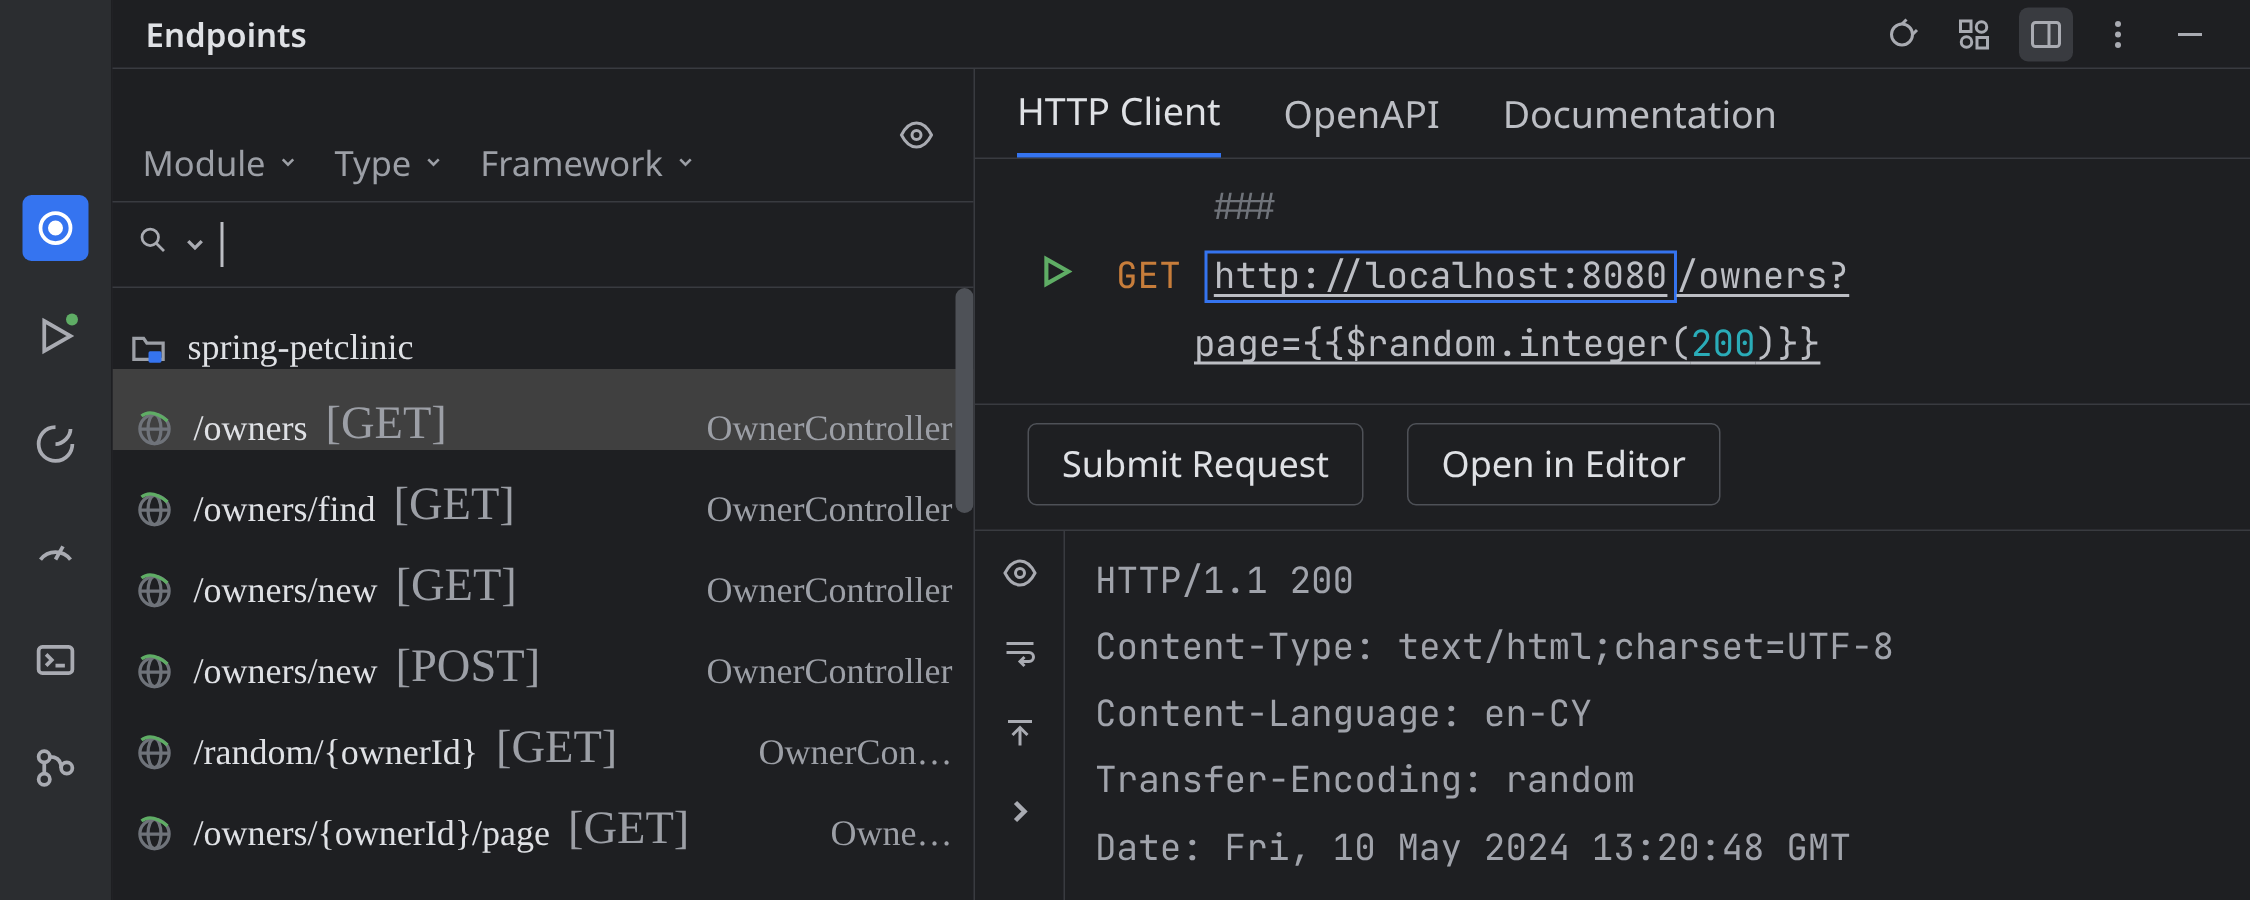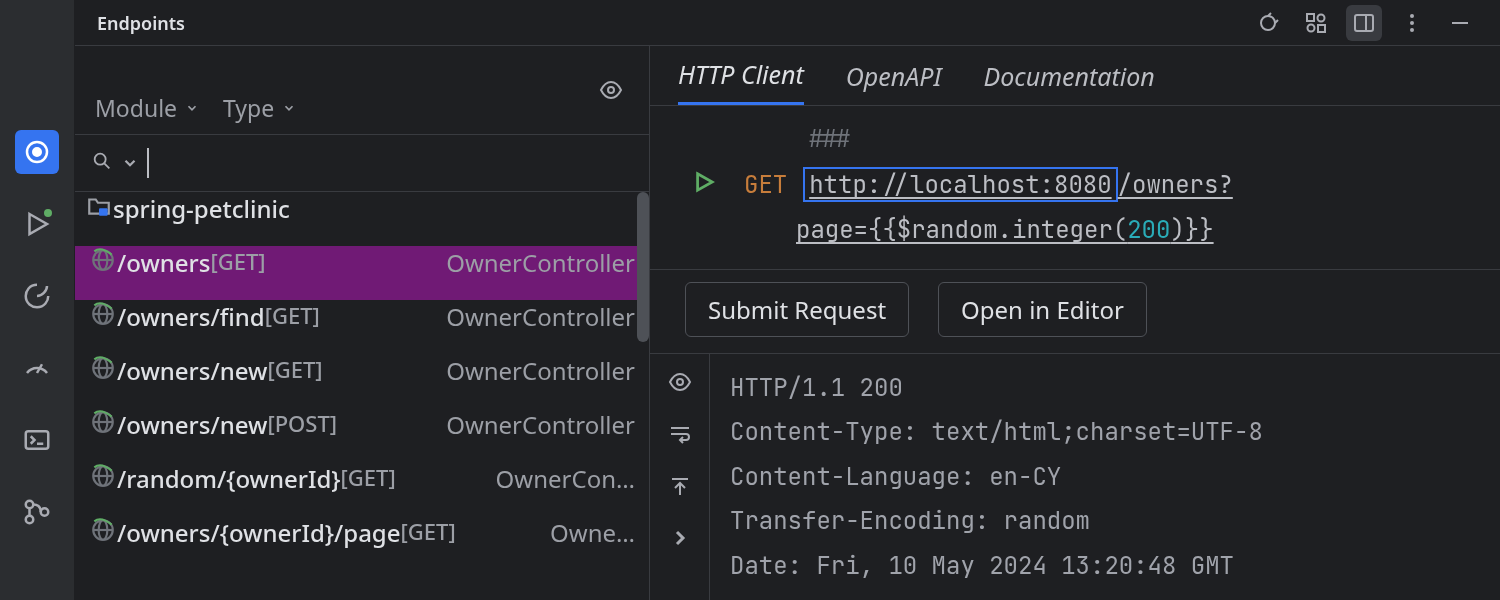--- a/index.html
+++ b/index.html
@@ -27,54 +27,54 @@
 }
 .rail-icon.active { background: #3574f0; color: #fff; }
 .rail-icon svg { width: 30px; height: 30px; }
 .dot { width:8px; height:8px; background:#5fad65; border-radius:50%; position:absolute; margin-left:22px; margin-top:-22px; }
 
 .main { flex:1; display:flex; flex-direction:column; height:100%; }
 .titlebar {
   height: 72px; display:flex; align-items:center; justify-content:space-between;
   padding: 0 22px; border-bottom: 1px solid #393b40;
 }
-.titlebar h1 { font-size: 18px; font-weight: 600; color:#dfe1e5; }
+.titlebar h1 { font-size: 22px; font-weight: 600; color:#dfe1e5; }
 .title-actions { display:flex; gap:12px; align-items:center; }
 .icon-btn { width:36px; height:36px; display:flex; align-items:center; justify-content:center;
   border-radius:6px; cursor:pointer; color:#a9abb2; }
 .icon-btn.boxed { background:#393b40; }
 .icon-btn svg { width:24px; height:24px; }
 
 .body { flex:1; display:flex; }
 .left-panel { width:575px; border-right:1px solid #393b40; display:flex; flex-direction:column; }
 .filters { display:flex; align-items:center; gap:24px; padding: 10px 20px; color:#9c9fa6; font-size:23px; border-bottom:1px solid #393b40;}
 .filter { display:flex; align-items:center; gap:8px; cursor:pointer;margin-top:36px; }
 .chev { width:14px; height:14px; }
 .eye-right { margin-left:auto; }
 .search-row { display:flex; align-items:center; padding: 10px 16px; gap:8px; border-bottom:1px solid #393b40;}
 .search-ico svg { width:22px; height:22px; color:#a9abb2; }
 .search-input { flex:1; background:transparent; border:none; outline:none; color:#dfe1e5; font-size:22px; height:34px; }
 .search-input::after{content:'';}
 .caret-line { width:2px; height:30px; background:#bcbec4; }
 
 .tree { flex:1; overflow:hidden; position:relative; }
 .tree-scroll { position:absolute; right:0; top:0; width:12px; height:150px; background:#4e5157; border-radius:6px; }
-.tree-item { display:flex; align-items:flex-start; height:54px; padding:0 14px 0 14px; cursor:pointer; white-space:nowrap; }
+.tree-item { display:flex; align-items:flex-end; height:54px; padding:0 14px 0 14px; gap:12px; cursor:pointer; white-space:nowrap;font-family:Liberation Serif, serif; }
 .tree-item.root { padding-left:10px; }
-.tree-item.sel { background:#701a75; }
+.tree-item.sel { background:#404040; }
 .folder-ico, .ep-ico { width:28px; height:28px; flex-shrink:0; display:flex; align-items:center; justify-content:center; }
 .ep-ico svg { width:26px; height:26px; color:#6f737a; }
 .folder-ico svg { width:26px; height:26px; color:#9c9fa6; }
 .ep-path { color:#dfe1e5; font-size:24px; font-weight:500; }
-.ep-method { color:#9c9fa6; font-size:22px; font-weight:500; }
+.ep-method { color:#9c9fa6; font-size:31px; font-weight:500; }
 .ep-ctrl { color:#9c9fa6; font-size:24px; margin-left:auto; overflow:hidden; text-overflow:ellipsis; }
 
 .right-panel { flex:1; display:flex; flex-direction:column; }
 .tabs { display:flex; gap:42px; padding: 0 28px; align-items:center; height:60px; border-bottom:1px solid #393b40;}
-.tab { font-size:25px; color:#bcbec4; cursor:pointer; height:100%; display:flex; align-items:center;font-style:italic; }
+.tab { font-size:25px; color:#bcbec4; cursor:pointer; height:100%; display:flex; align-items:center; }
 .tab.active { color:#dfe1e5; border-bottom:3px solid #3574f0; }
 
 .editor { padding: 10px 0 16px 0; border-bottom:1px solid #393b40; }
 .code { font-family: "JetBrains Mono", Menlo, Consolas, monospace; font-size:24px; line-height:1.9; }
 .code-row { display:flex; align-items:center; gap:16px; padding-left:30px; padding-right:20px; }
 .code-row .gutter{ width:48px; display:flex; justify-content:center;}
 .run-ico { color:#5fad65; }
 .run-ico svg{width:22px;height:22px;}
 .hash { color:#6f737a; margin-left:64px;}
 .method-get { color:#c77d3b; }
@@ -180,20 +180,26 @@
     <div class="left-panel">
       <div class="filters">
         <div class="filter">
             <span>Module</span>
             <svg class="chev" viewBox="0 0 24 24" fill="none" stroke="currentColor" stroke-width="3">
               <polyline points="6,9 12,15 18,9"></polyline>
             </svg>
           </div>
         <div class="filter">
             <span>Type</span>
+            <svg class="chev" viewBox="0 0 24 24" fill="none" stroke="currentColor" stroke-width="3">
+              <polyline points="6,9 12,15 18,9"></polyline>
+            </svg>
+          </div>
+        <div class="filter">
+            <span>Framework</span>
             <svg class="chev" viewBox="0 0 24 24" fill="none" stroke="currentColor" stroke-width="3">
               <polyline points="6,9 12,15 18,9"></polyline>
             </svg>
           </div>
         <div class="icon-btn eye-right">
             <svg viewBox="0 0 24 24" fill="none" stroke="currentColor" stroke-width="2">
               <path d="M2 12 C5 6 9 4 12 4 C15 4 19 6 22 12 C19 18 15 20 12 20 C9 20 5 18 2 12 Z"></path>
               <circle cx="12" cy="12" r="3"></circle>
             </svg>
           </div>

